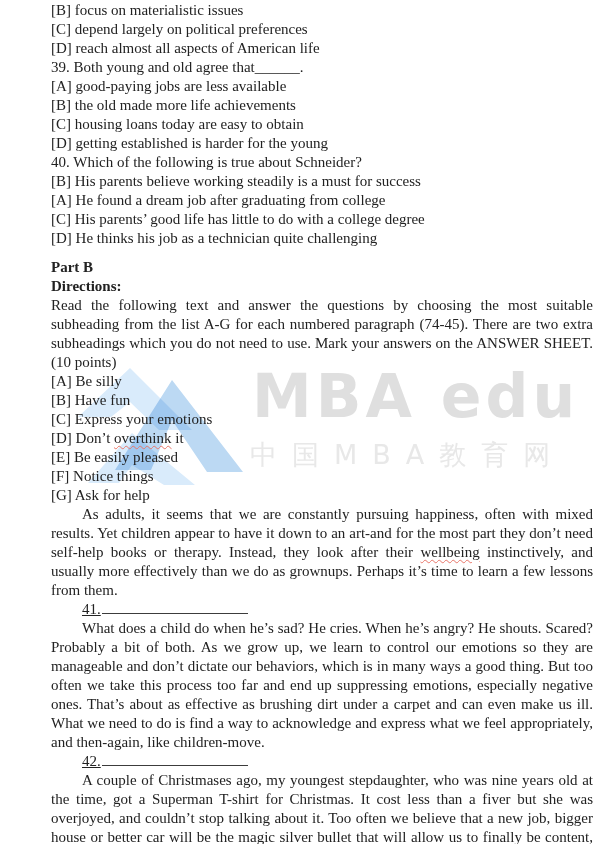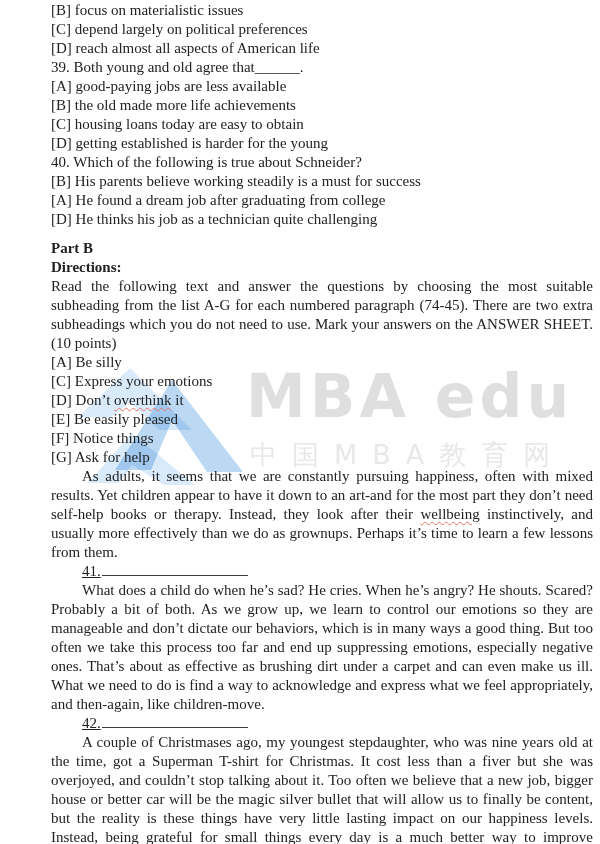--- a/index.html
+++ b/index.html
@@ -22,21 +22,21 @@
   .watermark {
     position: absolute;
     left: 0; top: 355px;
     width: 600px; height: 160px;
     z-index: 0;
     pointer-events: none;
   }
   .wm-logo { position: absolute; left: 78px; top: 5px; }
   .wm-logo polygon { mix-blend-mode: multiply; }
   .wm-title {
-    position: absolute; left: 246px; top: 10px;
+    position: absolute; left: 252px; top: 10px;
     font-family: "DejaVu Sans", sans-serif;
     font-weight: bold;
     font-size: 60px;
     line-height: 62px;
     letter-spacing: 4px;
     color: #dfdfdf;
     white-space: nowrap;
   }
   .wm-subtitle {
     position: absolute; left: 250px; top: 85px;
@@ -100,31 +100,33 @@
         <div class="line"><span>[C] depend largely on political preferences</span></div>
         <div class="line"><span>[D] reach almost all aspects of American life</span></div>
         <div class="line"><span>39. Both young and old agree that______.</span></div>
         <div class="line"><span>[A] good-paying jobs are less available</span></div>
         <div class="line"><span>[B] the old made more life achievements</span></div>
         <div class="line"><span>[C] housing loans today are easy to obtain</span></div>
         <div class="line"><span>[D] getting established is harder for the young</span></div>
         <div class="line"><span>40. Which of the following is true about Schneider?</span></div>
         <div class="line"><span>[B] His parents believe working steadily is a must for success</span></div>
         <div class="line"><span>[A] He found a dream job after graduating from college</span></div>
+        <div class="line"><span>[C] His parents’ good life has little to do with a college degree</span></div>
         <div class="line"><span>[D] He thinks his job as a technician quite challenging</span></div>
       </div>
 
     <div class="spacer"></div>
 
     <div class="line bold-line">Part B</div>
     <div class="line bold-line">Directions:</div>
     <div class="para" style="text-indent:0">Read the following text and answer the questions by choosing the most suitable subheading from the list A-G for each numbered paragraph (74-45). There are two extra subheadings which you do not need to use. Mark your answers on the ANSWER SHEET. (10 points)</div>
 
     <div>
         <div class="line"><span>[A] Be silly</span></div>
+        <div class="line"><span>[B] Have fun</span></div>
         <div class="line"><span>[C] Express your emotions</span></div>
         <div class="line"><span>[D] Don’t </span><span class="wavy">overthink</span><span> it</span></div>
         <div class="line"><span>[E] Be easily pleased</span></div>
         <div class="line"><span>[F] Notice things</span></div>
         <div class="line"><span>[G] Ask for help</span></div>
       </div>
 
     <div class="para"><span>As adults, it seems that we are constantly pursuing happiness, often with mixed results. Yet children appear to have it down to an art-and for the most part they don’t need self-help books or therapy. Instead, they look after their </span><span class="wavy">wellbeing</span><span> instinctively, and usually more effectively than we do as grownups. Perhaps it’s time to learn a few lessons from them.</span></div>
 
     <div class="blank-line">

